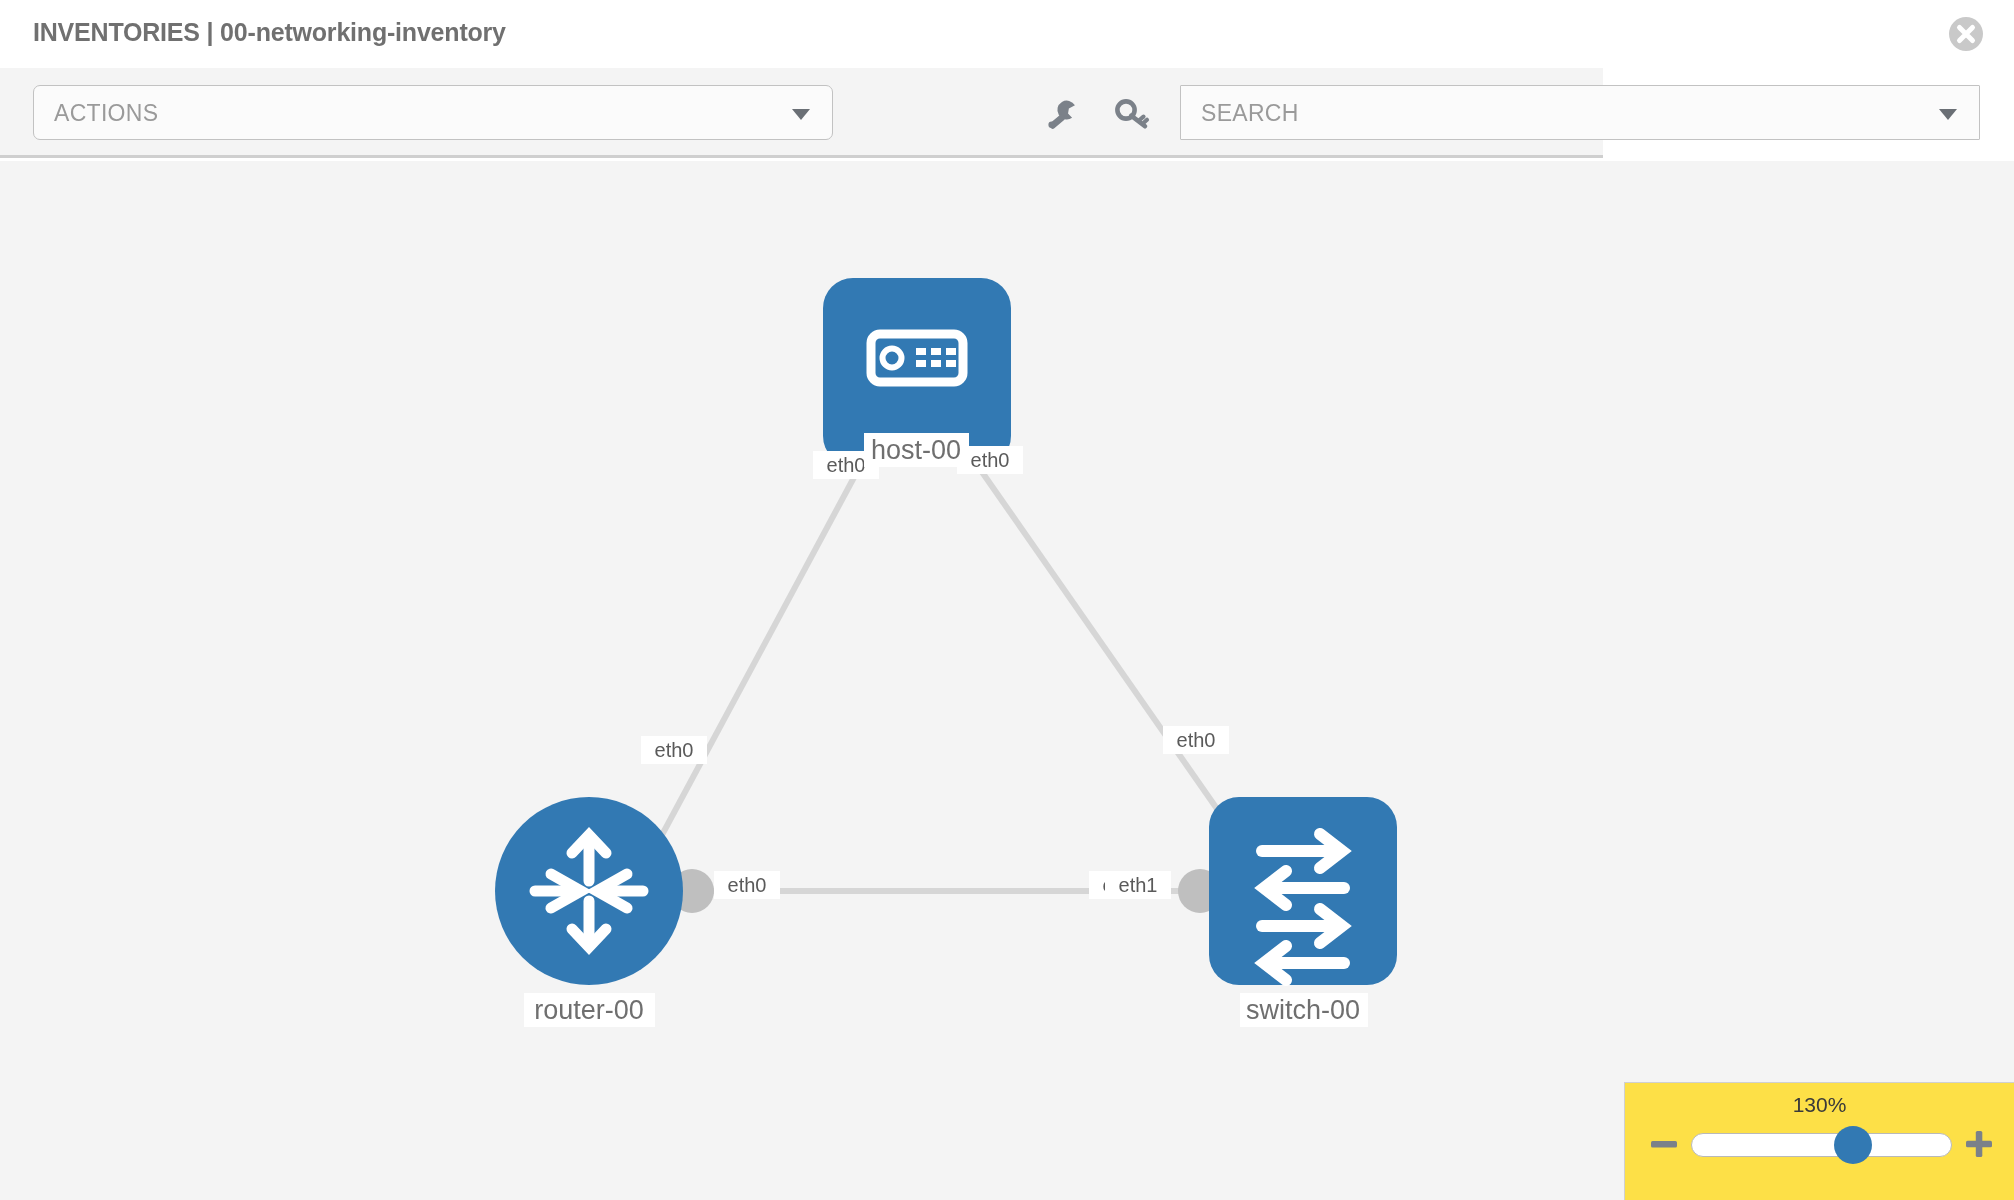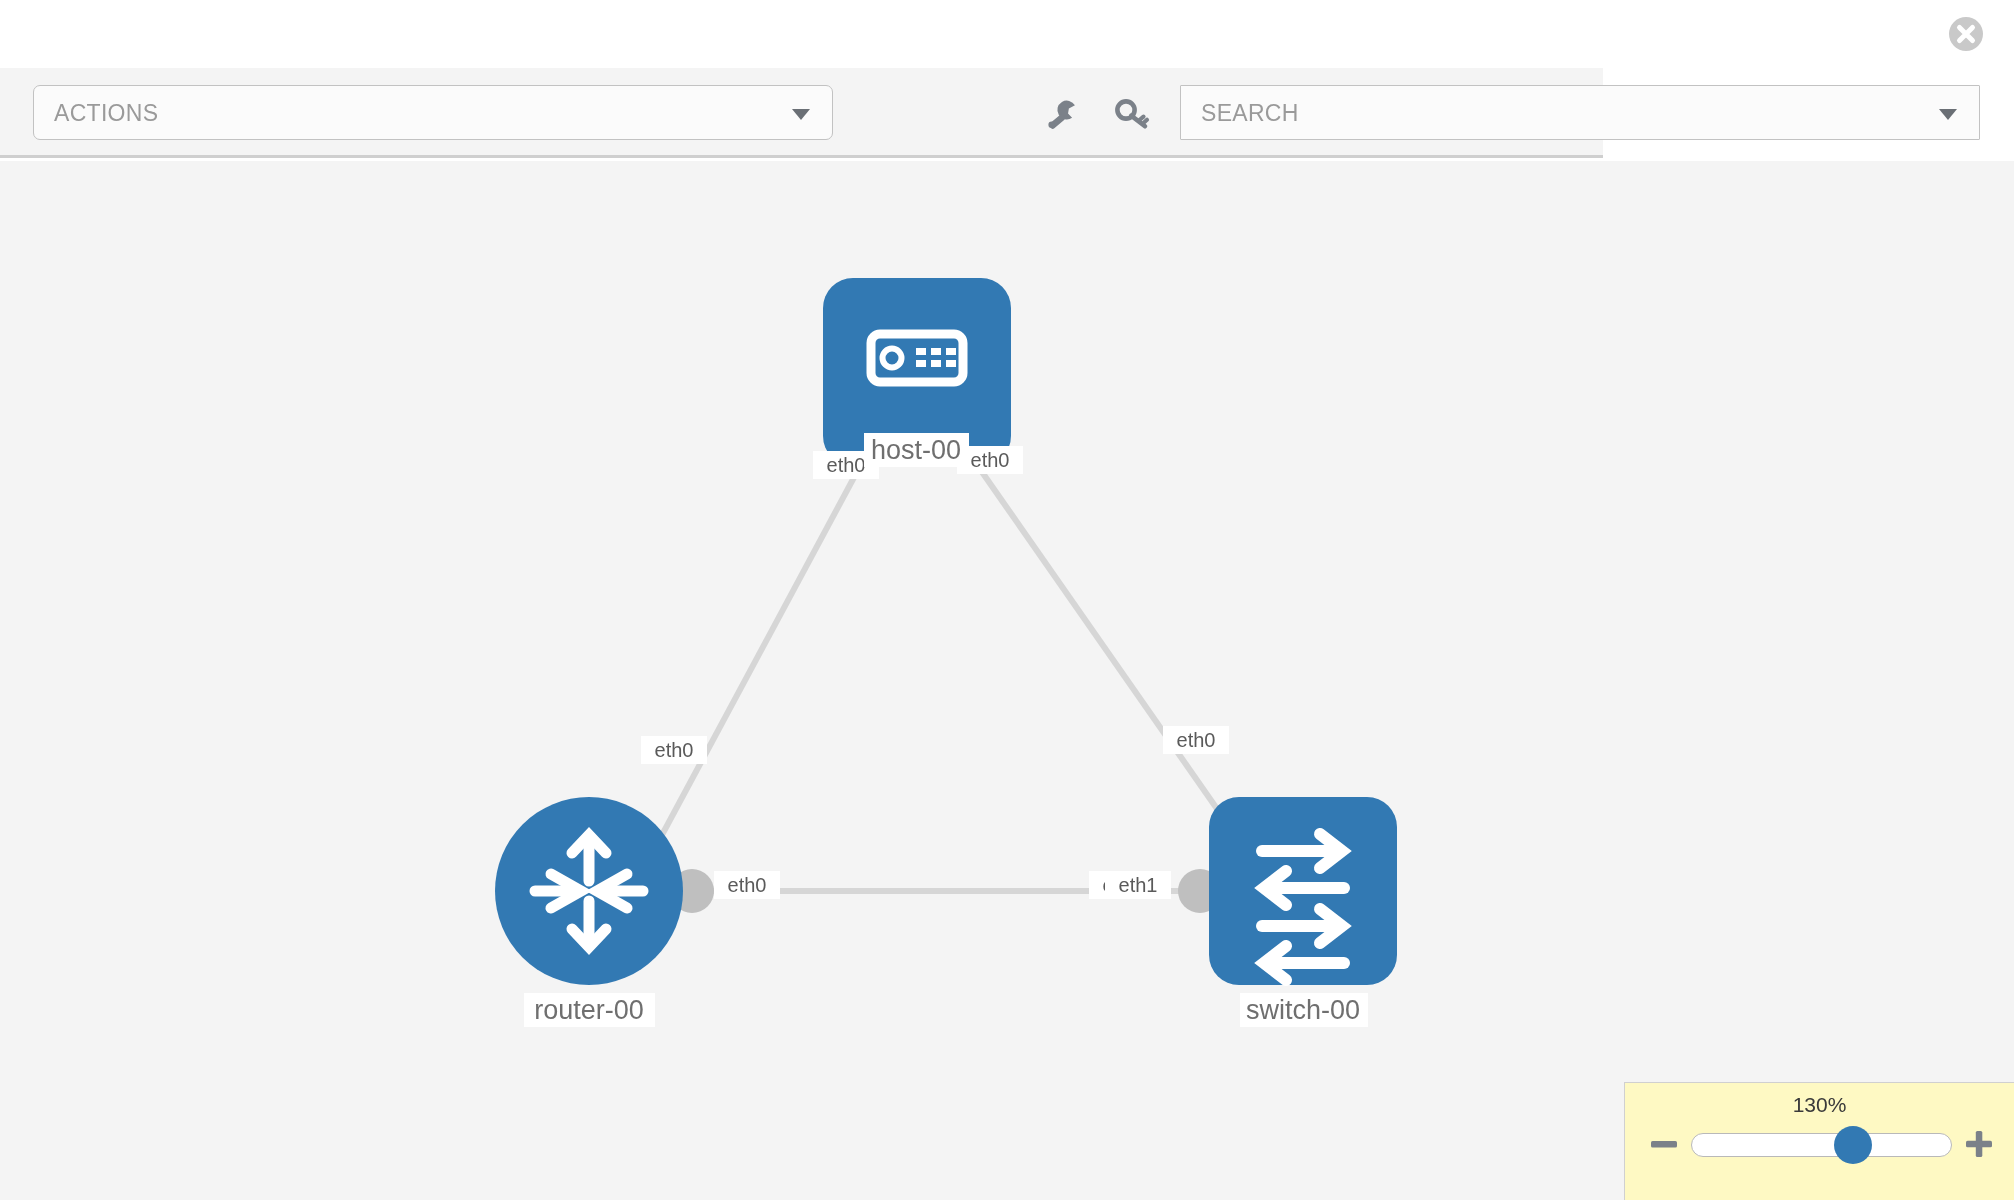--- a/index.html
+++ b/index.html
@@ -87,21 +87,21 @@
   .iface-label-bg { fill: #ffffff; }
   .iface-label-txt {
     fill: #5a5a5a; font-family: "Liberation Sans", sans-serif;
     font-size: 20px; text-anchor: middle;
   }
 
   
   .zoom-panel {
     position: absolute; right: 0; bottom: 0;
     width: 390px; height: 118px;
-    background: #fef9c3; border: 1px solid #d0d0d0; border-bottom: none; border-right: none; margin-top: 8px;
+    background: #fde047; border: 1px solid #d0d0d0; border-bottom: none; border-right: none; margin-top: 8px;
   }
   .zoom-level {
     position: absolute; left: 0; right: 0; top: 10px;
     text-align: center; font-size: 21px; color: #3a3a3a;
   }
   .zoom-minus, .zoom-plus {
     position: absolute; top: 44px; width: 34px; height: 34px; cursor: pointer;
   }
   .zoom-minus { left: 22px; }
   .zoom-plus  { right: 18px; }
@@ -116,20 +116,21 @@
     margin-left: -19px; border-radius: 50%; background: #3279b3;
     cursor: grab;
   }
 </style>
 </head>
 <body>
 
 <div id="app">
 
   <div class="header">
+    <div class="header-title">INVENTORIES | 00-networking-inventory</div>
     <div class="close-icon-wrap">
       <svg width="40" height="40" viewBox="0 0 40 40">
         <circle cx="20" cy="20" r="17" fill="#c9c9c9"></circle>
         <path d="M13.5 13.5 L26.5 26.5 M26.5 13.5 L13.5 26.5" stroke="#ffffff" stroke-width="5" stroke-linecap="round"></path>
       </svg>
     </div>
   </div>
 
   <div class="toolbar">
 

